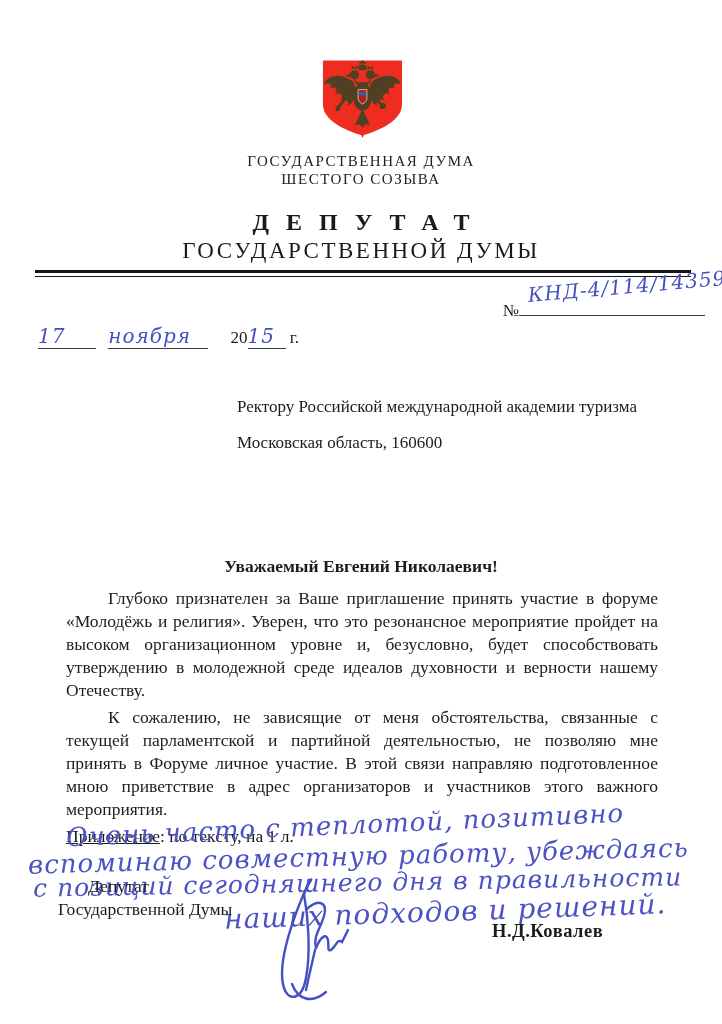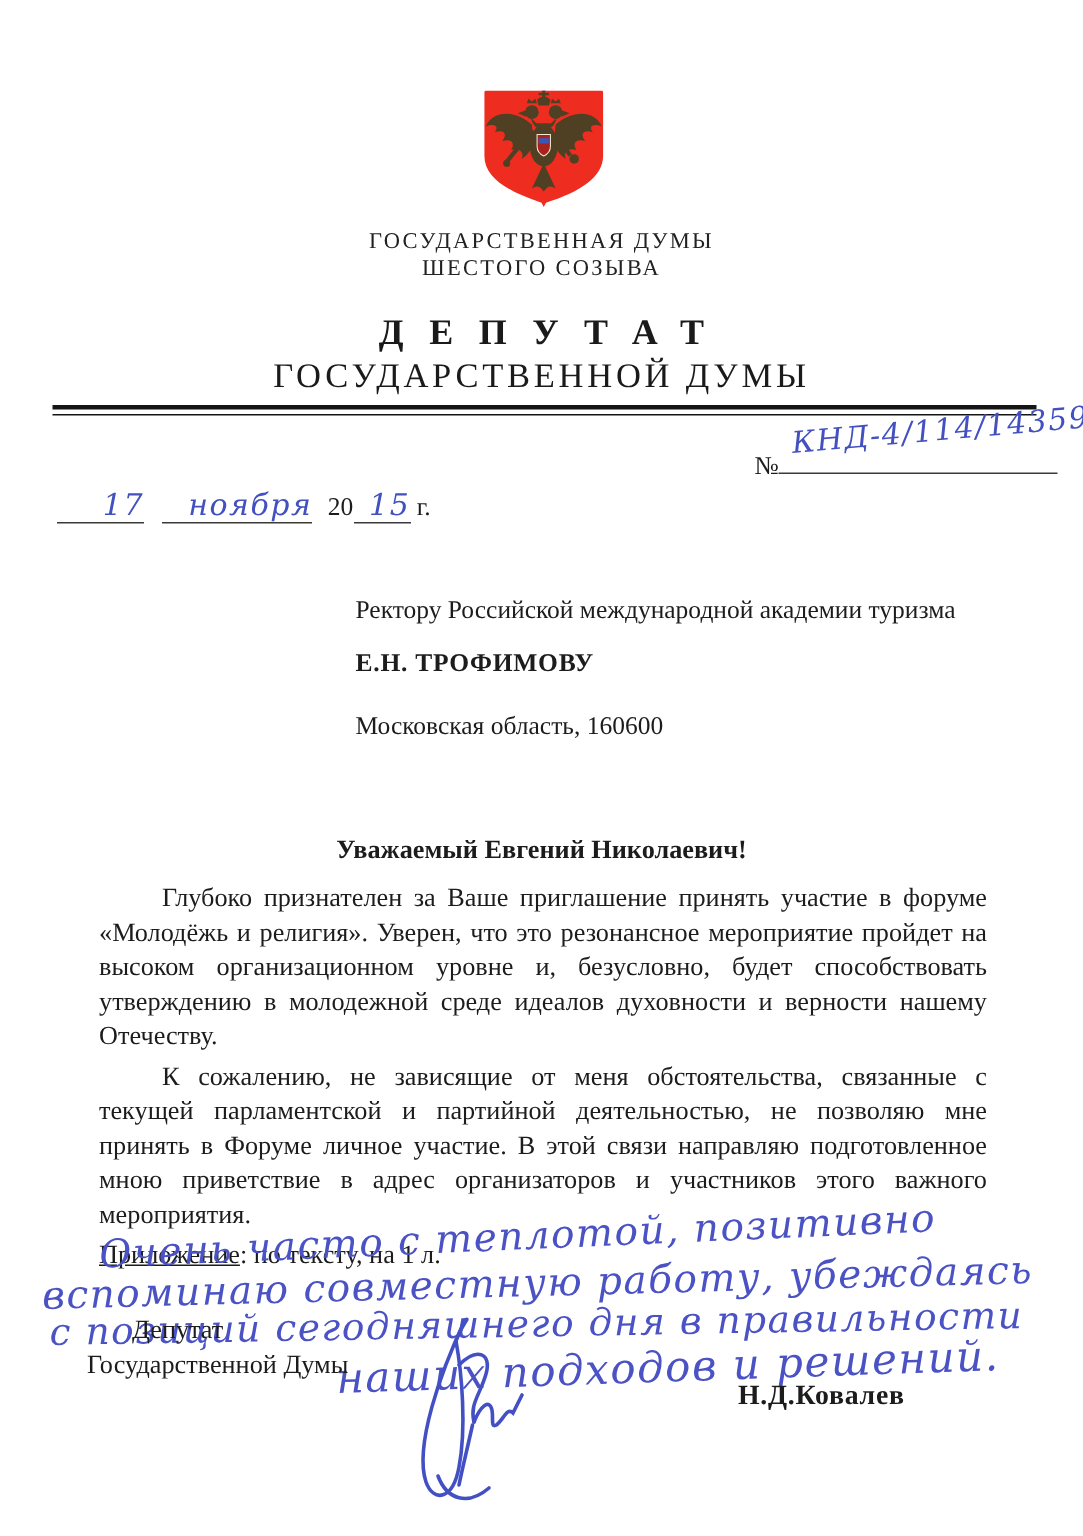--- a/index.html
+++ b/index.html
@@ -18,26 +18,26 @@
     font-size:15px;letter-spacing:1.5px;line-height:18px;color:#222;}
   .deputy-title{position:absolute;left:0;top:209px;width:722px;text-align:center;
     font-size:24px;font-weight:bold;letter-spacing:17px;padding-left:17px;box-sizing:border-box;color:#1a1a1a;}
   .deputy-sub{position:absolute;left:0;top:238px;width:722px;text-align:center;
     font-size:23px;letter-spacing:2.5px;color:#1a1a1a;}
   .rule{position:absolute;left:35px;top:270px;width:656px;height:3px;
     border-top:3px solid #151515;border-bottom:1.5px solid #151515;}
   
   .hw{font-family:"DejaVu Serif", serif;font-style:italic;color:#4350c0;}
   .dateline-left{position:absolute;left:38px;top:293px;font-size:17px;white-space:nowrap;}
-  .u-slot{display:inline-block;border-bottom:1.5px solid #3a3a3a;text-align:right;vertical-align:baseline;}
+  .u-slot{display:inline-block;border-bottom:1.5px solid #3a3a3a;text-align:left;vertical-align:baseline;}
   .slot-day{width:58px;}
   .slot-month{width:100px;margin-left:8px;}
   .slot-year{width:38px;margin-top:31px;}
   .hw-date{font-size:20px;letter-spacing:1px;}
-  .printed-20{margin-left:6px;}
+  .printed-20{margin-left:18px;}
   .dateline-right{position:absolute;left:503px;top:293px;font-size:17px;white-space:nowrap;}
   .num-line{display:inline-block;width:186px;border-bottom:1.5px solid #3a3a3a;position:relative;height:22px;vertical-align:baseline;}
   .hw-num{position:absolute;left:10px;top:-10px;font-size:20px;letter-spacing:1px;
     transform:rotate(-5deg);transform-origin:left bottom;white-space:nowrap;}
   
   .recipient{position:absolute;left:237px;top:396px;font-size:17px;line-height:21px;}
   .recipient .r-pos{margin-bottom:14px;}
   .recipient .r-name{font-weight:bold;letter-spacing:0.5px;margin-bottom:20px;}
   .recipient .r-addr{line-height:23px;}
   
@@ -95,41 +95,40 @@
       <circle cx="20" cy="51" r="2.4"></circle>
       <path d="M53.8 29.5 L64 45 l-2.4 1.4 L52 31 Z"></path>
       <circle cx="65.5" cy="48" r="3.2"></circle>
 
       <path d="M40.5 31.5 h9 v8 q0 4.5 -4.5 6.5 q-4.5 -2 -4.5 -6.5 z" fill="#a8231d" stroke="#f4e9d2" stroke-width="0.7"></path>
       <rect x="41.6" y="34" width="6.8" height="3.6" fill="#3d55b5"></rect>
     </g>
   </svg>
 
   <div class="org-block">
-    <div>ГОСУДАРСТВЕННАЯ ДУМЫ</div>
+    <div>ГОСУДАРСТВЕННАЯ ДУМА</div>
     <div>ШЕСТОГО СОЗЫВА</div>
   </div>
   <div class="deputy-title">ДЕПУТАТ</div>
   <div class="deputy-sub">ГОСУДАРСТВЕННОЙ ДУМЫ</div>
 
   <div class="rule"></div>
 
   <div class="dateline-left">
     <span class="u-slot slot-day"><span class="hw hw-date">17</span></span>
     <span class="u-slot slot-month"><span class="hw hw-date">ноября</span></span>
     <span class="printed-20">20</span><span class="u-slot slot-year"><span class="hw hw-date">15</span></span>
     <span>г.</span>
   </div>
   <div class="dateline-right">
     <span>№</span><span class="num-line"><span class="hw hw-num">КНД-4/114/143592</span></span>
   </div>
 
   <div class="recipient">
     <div class="r-pos">Ректору Российской международной академии туризма</div>
-    <div class="r-name">Е.Н. ТРОФИМОВУ</div>
     <div class="r-addr">Московская область, 160600</div>
   </div>
 
   <div class="salutation">Уважаемый Евгений Николаевич!</div>
   <div class="letter-body">
     <p>Глубоко признателен за Ваше приглашение принять участие в форуме «Молодёжь и религия». Уверен, что это резонансное мероприятие пройдет на высоком организационном уровне и, безусловно, будет способствовать утверждению в молодежной среде идеалов духовности и верности нашему Отечеству.</p>
     <p>К сожалению, не зависящие от меня обстоятельства, связанные с текущей парламентской и партийной деятельностью, не позволяю мне принять в Форуме личное участие. В этой связи направляю подготовленное мною приветствие в адрес организаторов и участников этого важного мероприятия.</p>
     <p class="attachment"><span class="ul">Приложение</span><span>: по тексту, на 1 л.</span></p>
   </div>
 

